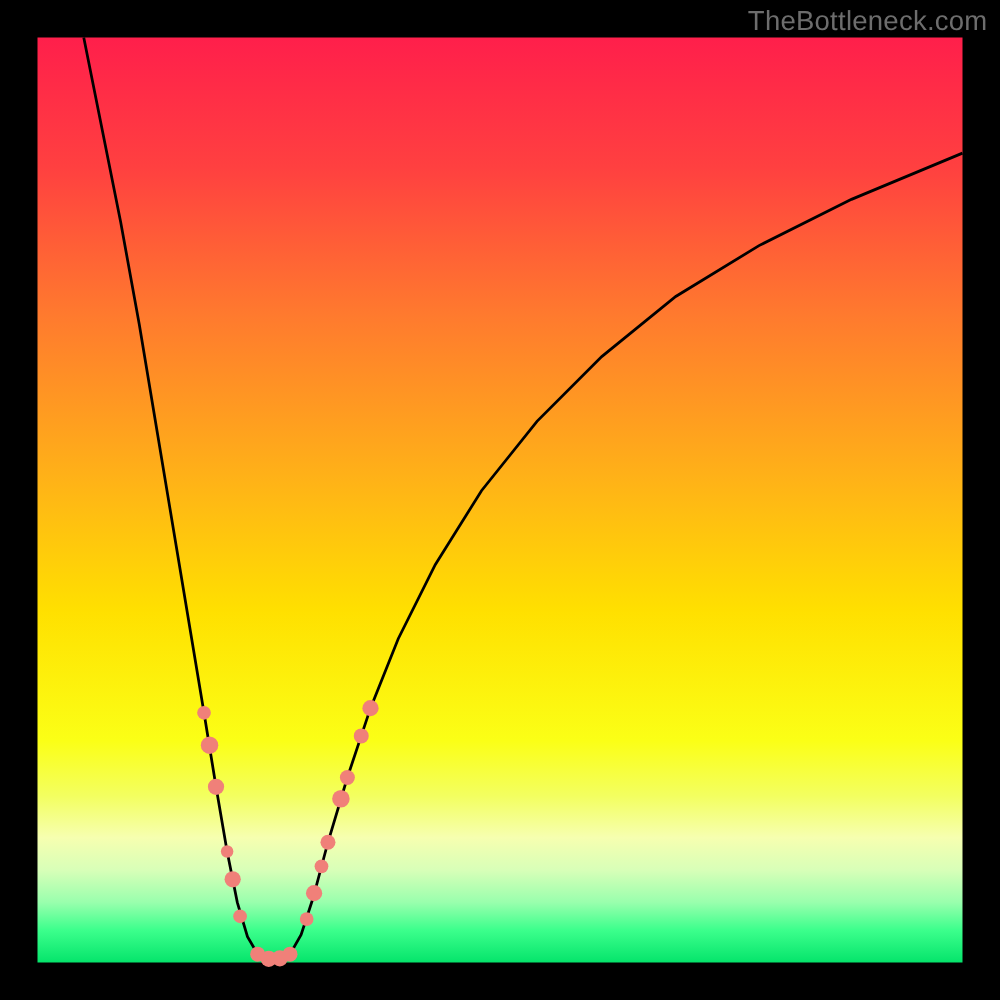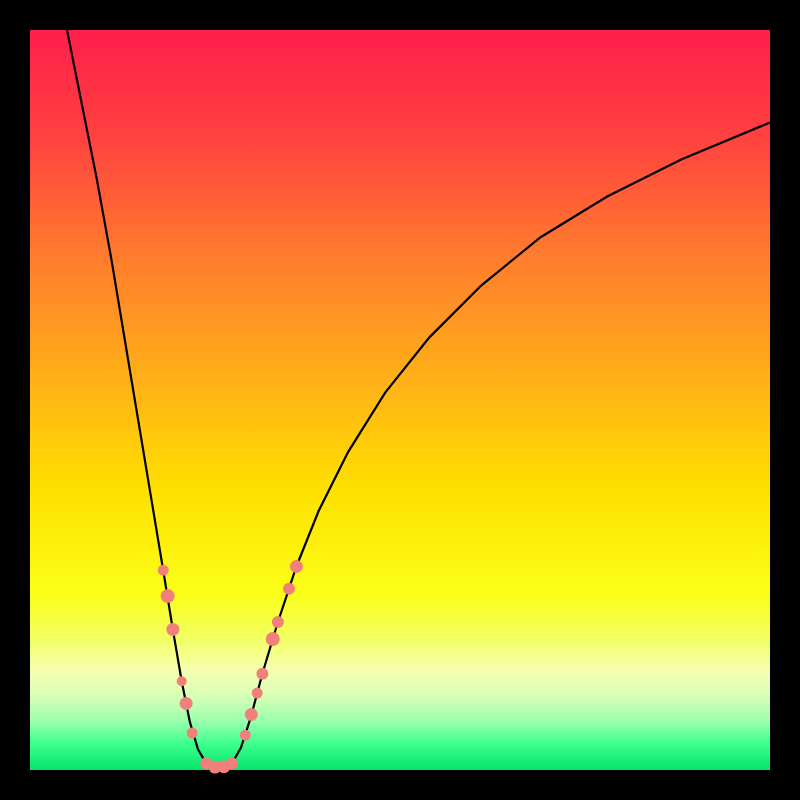--- a/index.html
+++ b/index.html
@@ -76,13 +76,14 @@
         <circle cx="251.26" cy="714.50" r="6.5" fill="#f08079"></circle>
         <circle cx="257.18" cy="693.04" r="5.5" fill="#f08079"></circle>
         <circle cx="262.36" cy="673.80" r="6" fill="#f08079"></circle>
         <circle cx="272.72" cy="639.02" r="7" fill="#f08079"></circle>
         <circle cx="277.90" cy="622.00" r="6" fill="#f08079"></circle>
         <circle cx="289.00" cy="588.70" r="6" fill="#f08079"></circle>
         <circle cx="296.40" cy="566.50" r="6.5" fill="#f08079"></circle>
       </g>
   </svg>
 
+  <div class="watermark">TheBottleneck.com</div>
 </div>
 
 </body></html>

